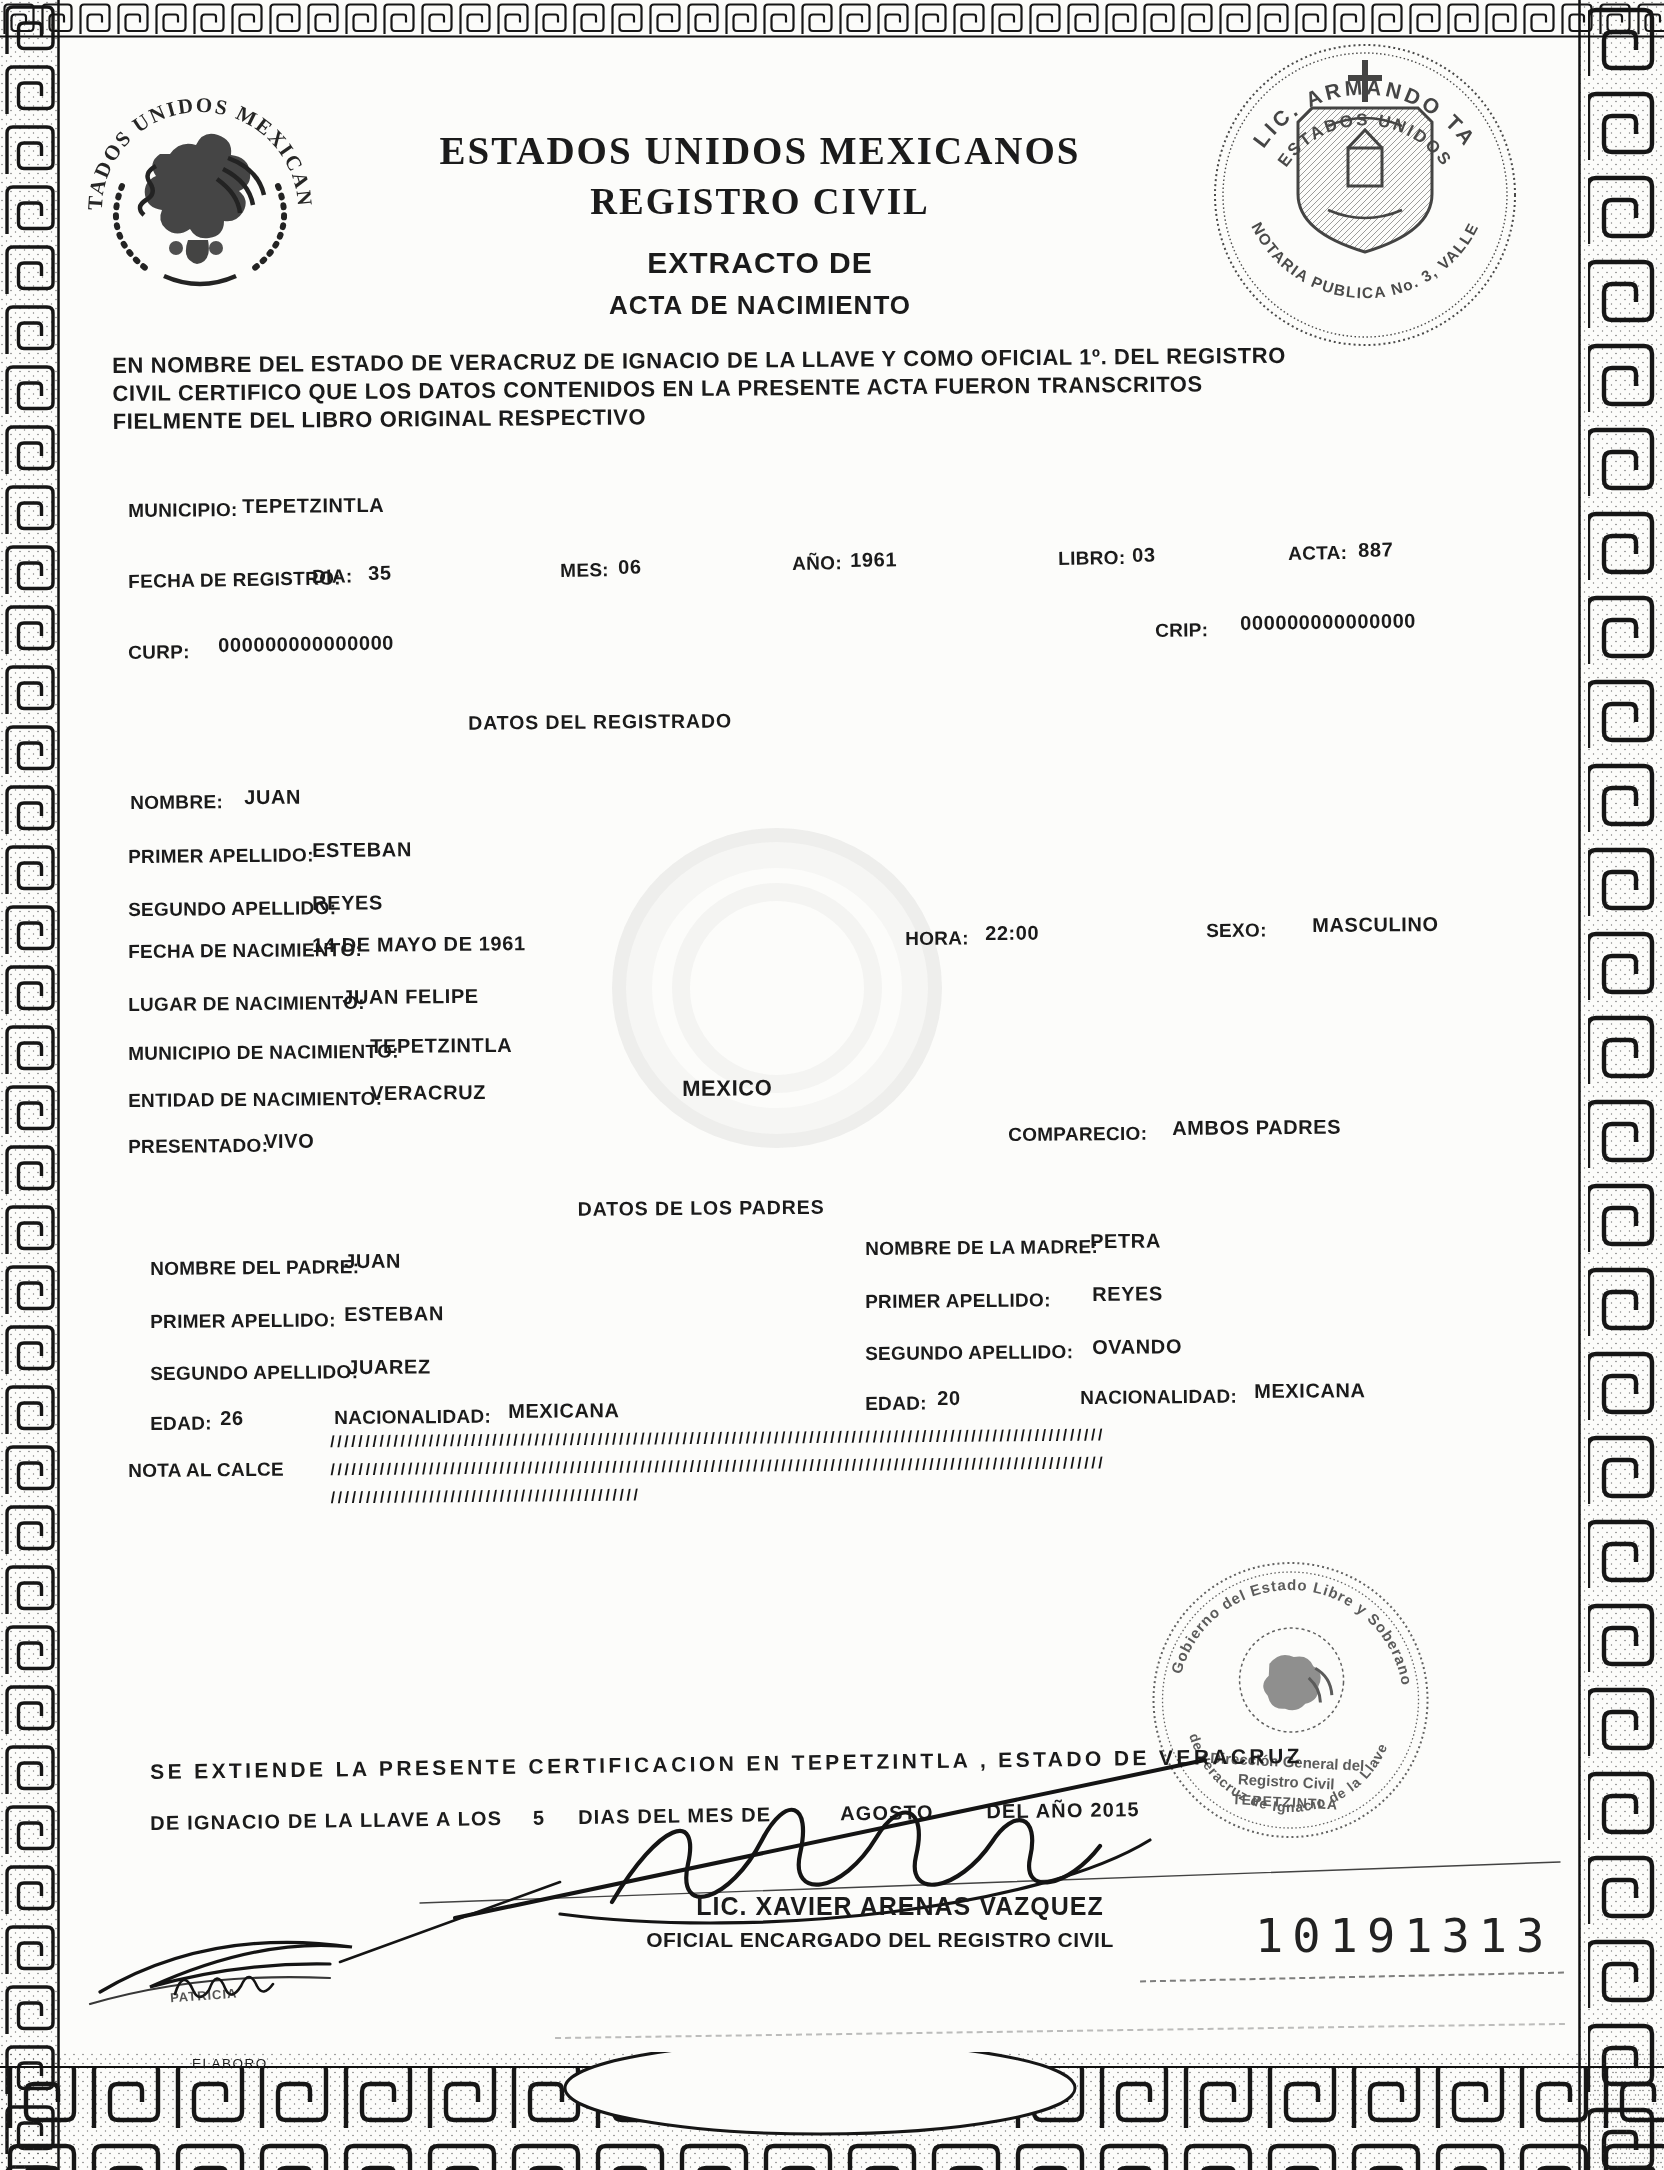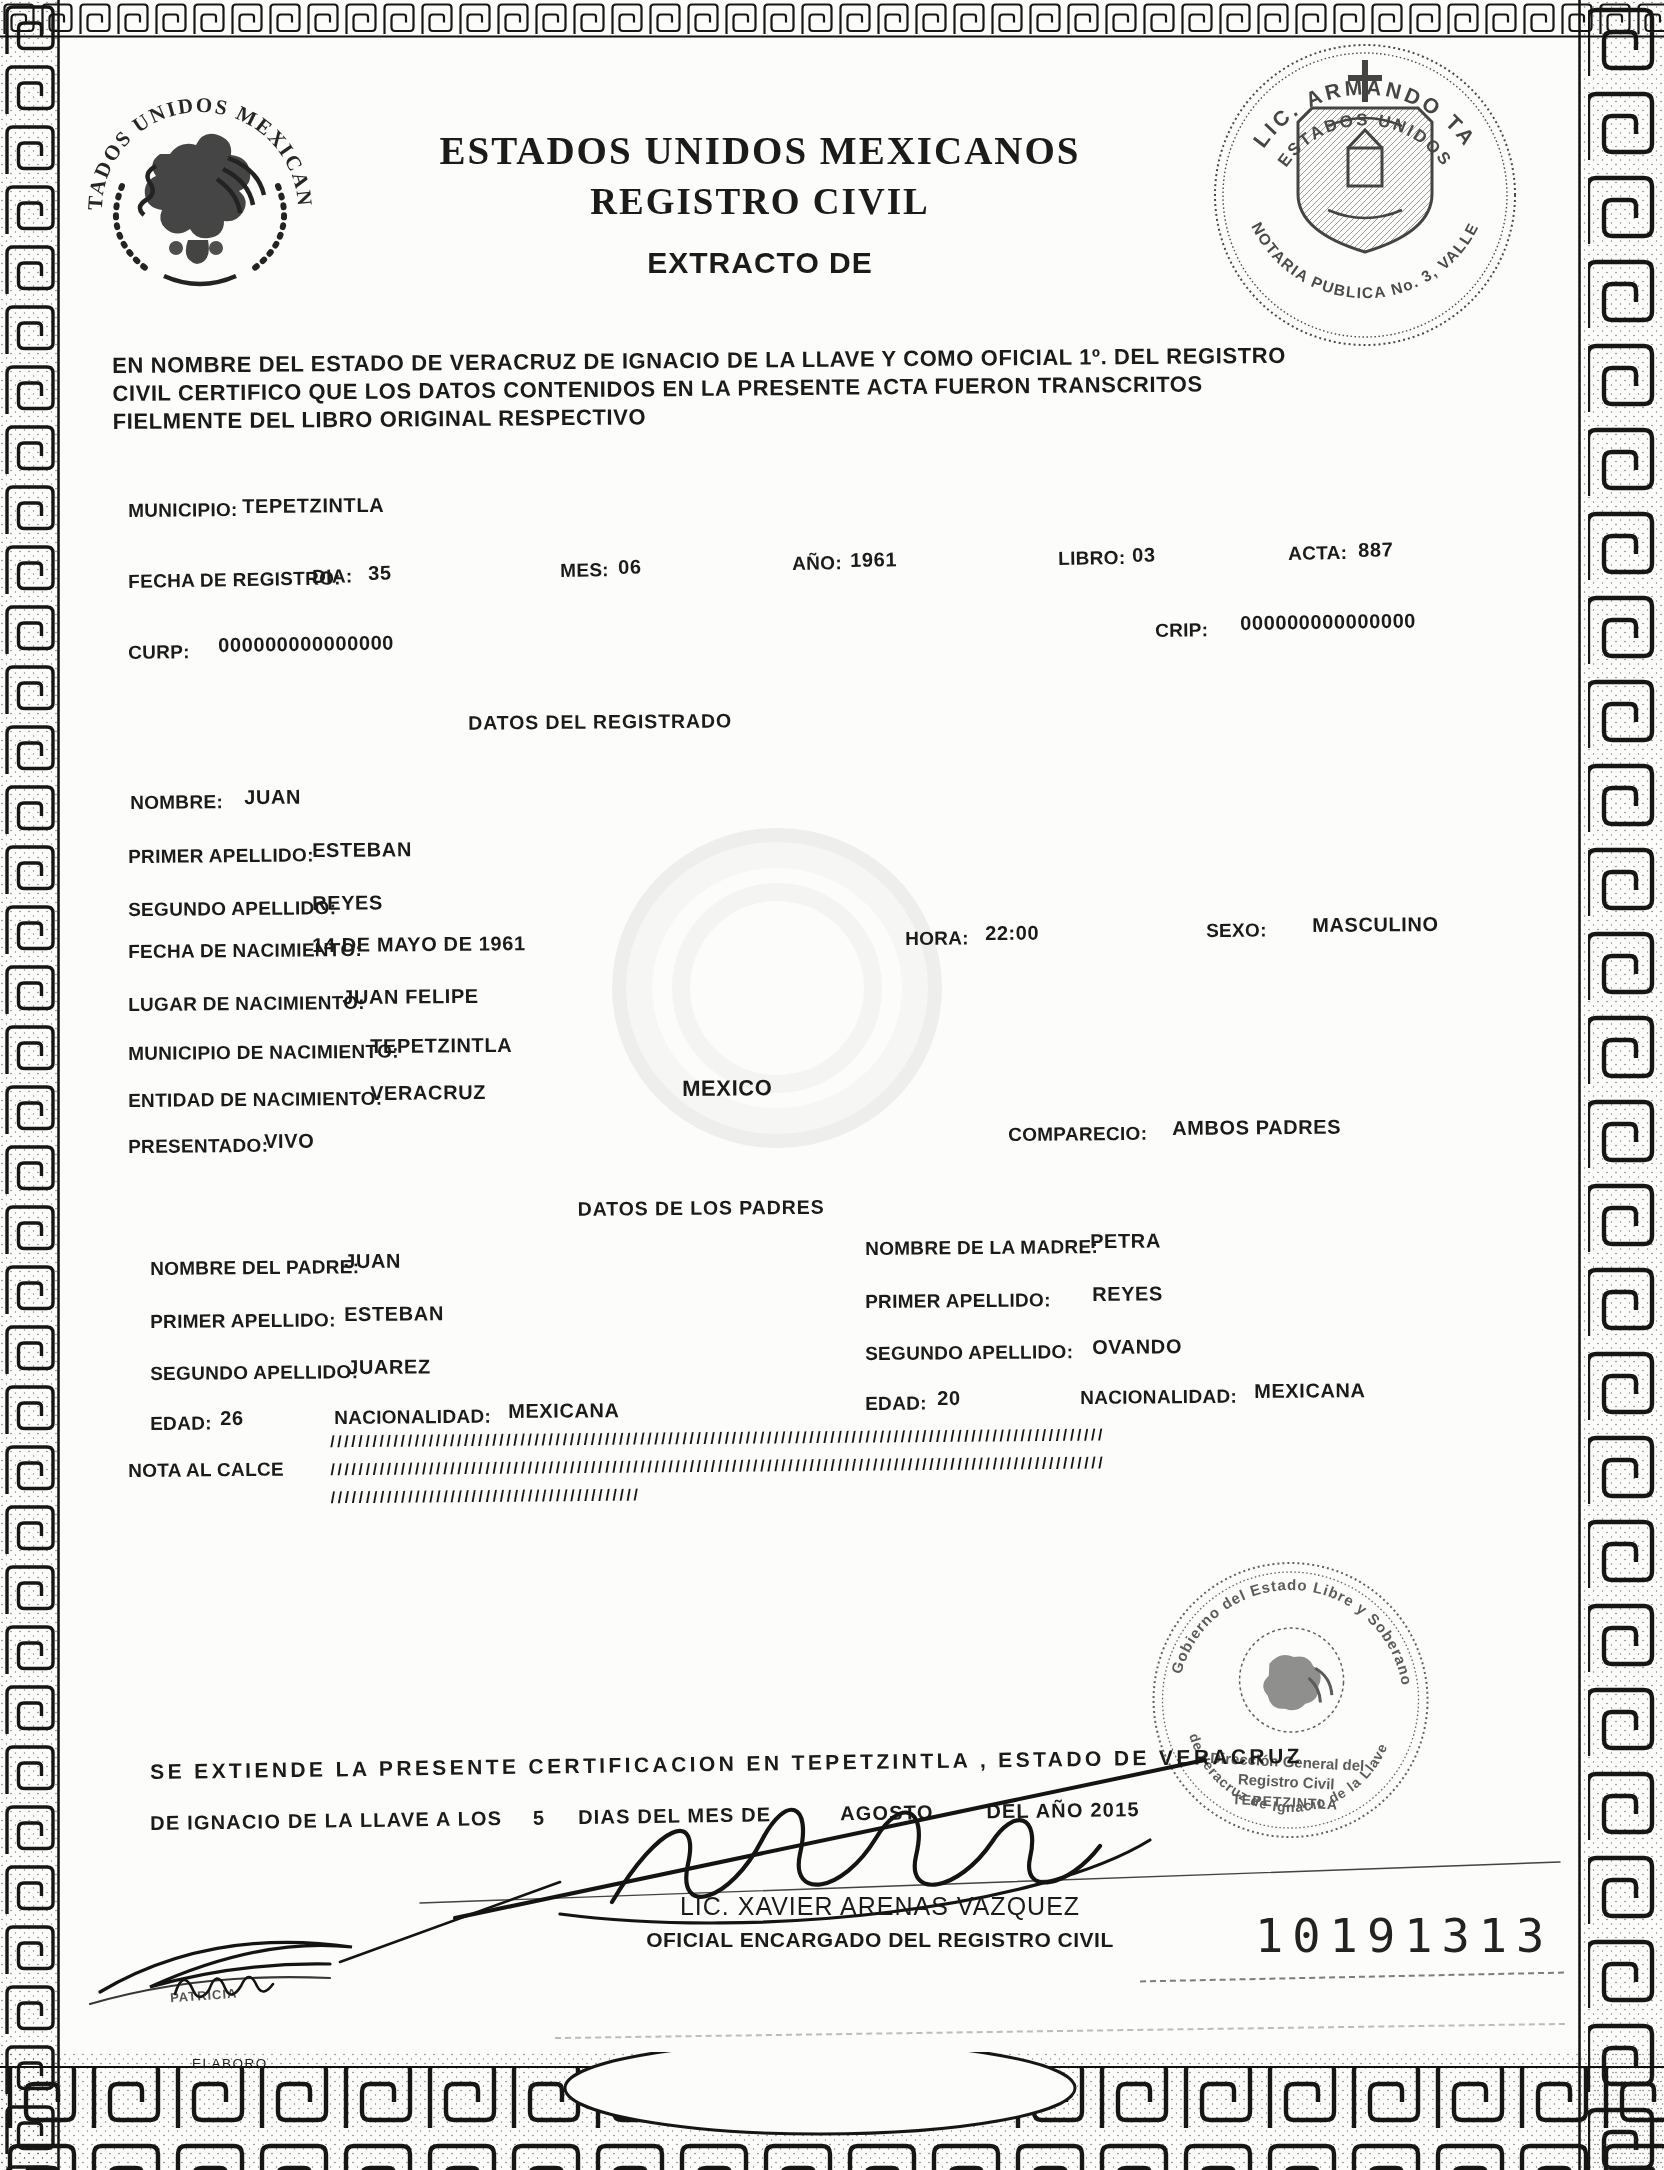--- a/index.html
+++ b/index.html
@@ -131,20 +131,21 @@
         <path d="M 148,118 l 17,-18 17,18"></path>
         <path d="M 128,96 q 37,-16 74,0" stroke-width="2.5"></path>
         <path d="M 128,180 q 37,16 74,0" stroke-width="2.5"></path>
       </g>
     </g>
   </svg>
 
   <div class="abs serif ctr" style="left:300px;top:128px;width:920px;font-size:39px;font-weight:600;letter-spacing:2px">ESTADOS UNIDOS MEXICANOS</div>
   <div class="abs serif ctr" style="left:300px;top:180px;width:920px;font-size:37px;font-weight:600;letter-spacing:2px">REGISTRO CIVIL</div>
   <div class="abs ctr" style="left:300px;top:246px;width:920px;font-size:30px;font-weight:700;letter-spacing:1px">EXTRACTO DE</div>
+  <div class="abs ctr" style="left:300px;top:290px;width:920px;font-size:26px;font-weight:700;letter-spacing:1px">ACTA DE NACIMIENTO</div>
 
   <div class="abs t05" style="left:112px;top:352px;width:1420px;font-size:22px;font-weight:700;line-height:28px;letter-spacing:.6px">
     <span style="display:block">EN NOMBRE DEL ESTADO DE VERACRUZ DE IGNACIO DE LA LLAVE Y COMO OFICIAL 1º. DEL REGISTRO</span>
     <span style="display:block">CIVIL CERTIFICO QUE LOS DATOS CONTENIDOS EN LA PRESENTE ACTA FUERON TRANSCRITOS</span>
     <span style="display:block">FIELMENTE DEL LIBRO ORIGINAL RESPECTIVO</span>
   </div>
 
   <span class="abs lab t05" style="left:128px;top:500px">MUNICIPIO:</span>
   <span class="abs val t05" style="left:242px;top:495px">TEPETZINTLA</span>
 
@@ -270,21 +271,21 @@
       <path d="M 612,1902 C 660,1822 700,1810 688,1864 C 676,1918 730,1902 762,1840 C 786,1794 812,1802 800,1854 C 790,1900 842,1894 876,1838 C 900,1798 928,1806 916,1856 C 906,1900 958,1892 992,1842 C 1014,1808 1040,1814 1030,1858 C 1022,1896 1068,1888 1100,1846" stroke-width="4.2"></path>
       <path d="M 560,1914 C 760,1940 1040,1908 1150,1840" stroke-width="3.2"></path>
       <path d="M 420,1903 L 1560,1862" stroke-width="1.4" opacity=".8"></path>
       <path d="M 100,1992 Q 210,1927 352,1947 Q 260,1937 150,1987 Q 240,1962 330,1964" stroke-width="3.2"></path>
       <path d="M 175,1994 q 8,-26 18,-4 q 6,14 16,0 q 8,-22 16,-2 q 6,14 16,-2 q 8,-18 16,0 q 6,12 16,-2" stroke-width="2.6"></path>
       <path d="M 340,1962 L 560,1882" stroke-width="2.6"></path>
       <path d="M 90,2004 Q 200,1972 330,1978" stroke-width="2.2" opacity=".85"></path>
     </g>
   </svg>
 
-  <div class="abs ctr" style="left:620px;top:1892px;width:520px;font-size:25px;font-weight:400;letter-spacing:1px">LIC. XAVIER ARENAS VAZQUEZ</div>
+  <div class="abs ctr" style="left:640px;top:1892px;width:520px;font-size:25px;font-weight:700;letter-spacing:1px">LIC. XAVIER ARENAS VAZQUEZ</div>
   <div class="abs ctr" style="left:580px;top:1928px;width:600px;font-size:21px;font-weight:700;letter-spacing:.5px">OFICIAL ENCARGADO DEL REGISTRO CIVIL</div>
 
   <span class="abs" style="left:170px;top:1988px;font-size:13px;font-weight:700;letter-spacing:1px;opacity:.75;transform:rotate(-4deg)">PATRICIA</span>
   <span class="abs" style="left:192px;top:2056px;font-size:13.5px;font-weight:400;letter-spacing:1.5px">ELABORO</span>
 
   <div class="abs" style="left:1255px;top:1908px;font-family:'DejaVu Sans Mono',monospace;font-size:47px;letter-spacing:9px;color:#222">10191313</div>
 
   <div class="dash" style="left:1140px;top:1976px;width:424px;transform:rotate(-1.2deg)"></div>
   <div class="dash" style="left:555px;top:2030px;width:1010px;transform:rotate(-0.8deg);opacity:.5"></div>
 

